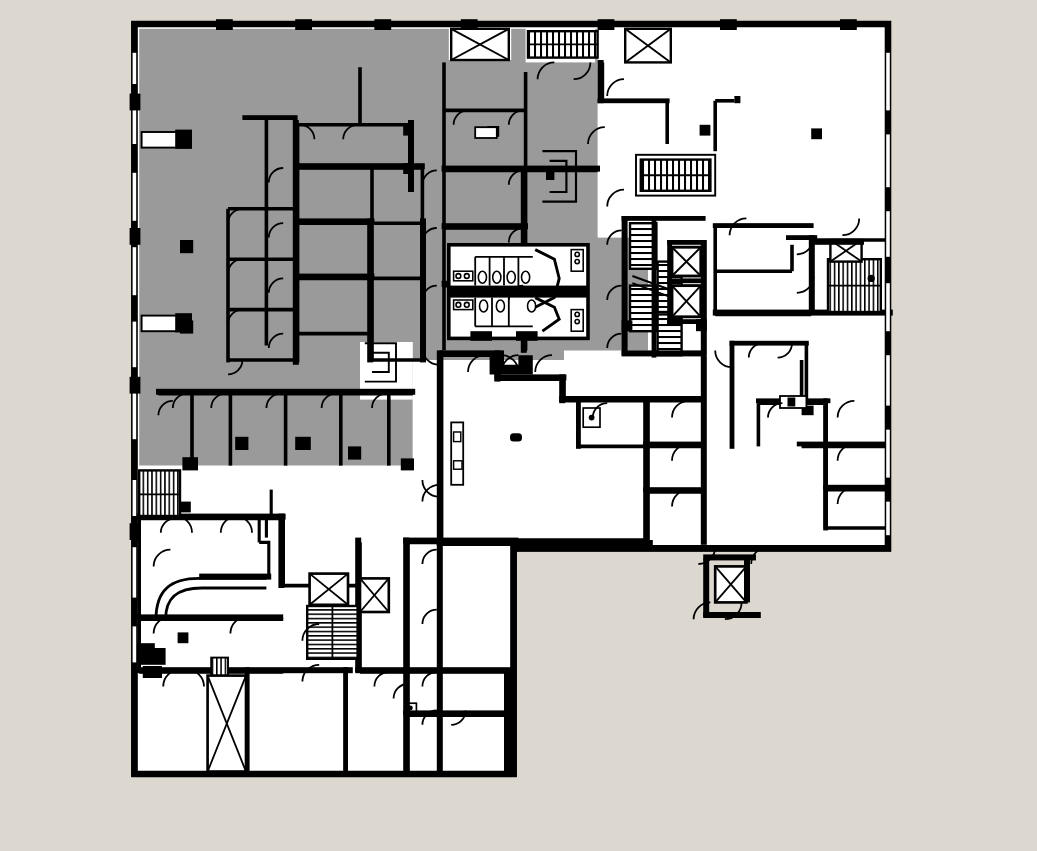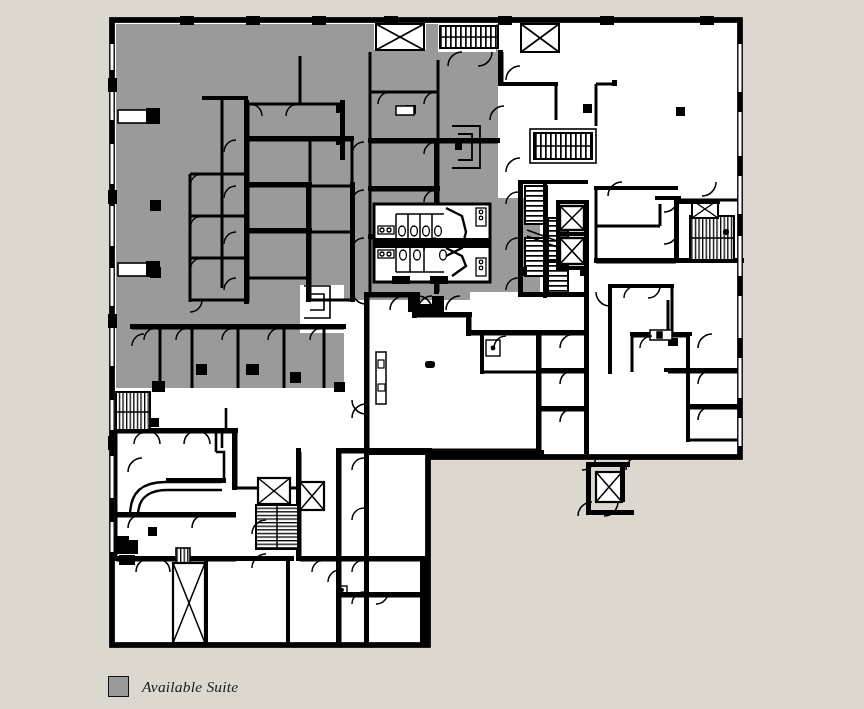--- a/index.html
+++ b/index.html
@@ -676,18 +676,14 @@
         <line x1="740" y1="176" x2="740" y2="214"></line>
         <line x1="740" y1="236" x2="740" y2="276"></line>
         <line x1="740" y1="296" x2="740" y2="338"></line>
         <line x1="740" y1="358" x2="740" y2="398"></line>
         <line x1="740" y1="418" x2="740" y2="446"></line>
       </g>
 
     </svg>
   </div>
 
-  <div id="legend">
-    <div id="legend-swatch"></div>
-    <div id="legend-label">Available Suite</div>
-  </div>
 
 </div>
 
 </body></html>

